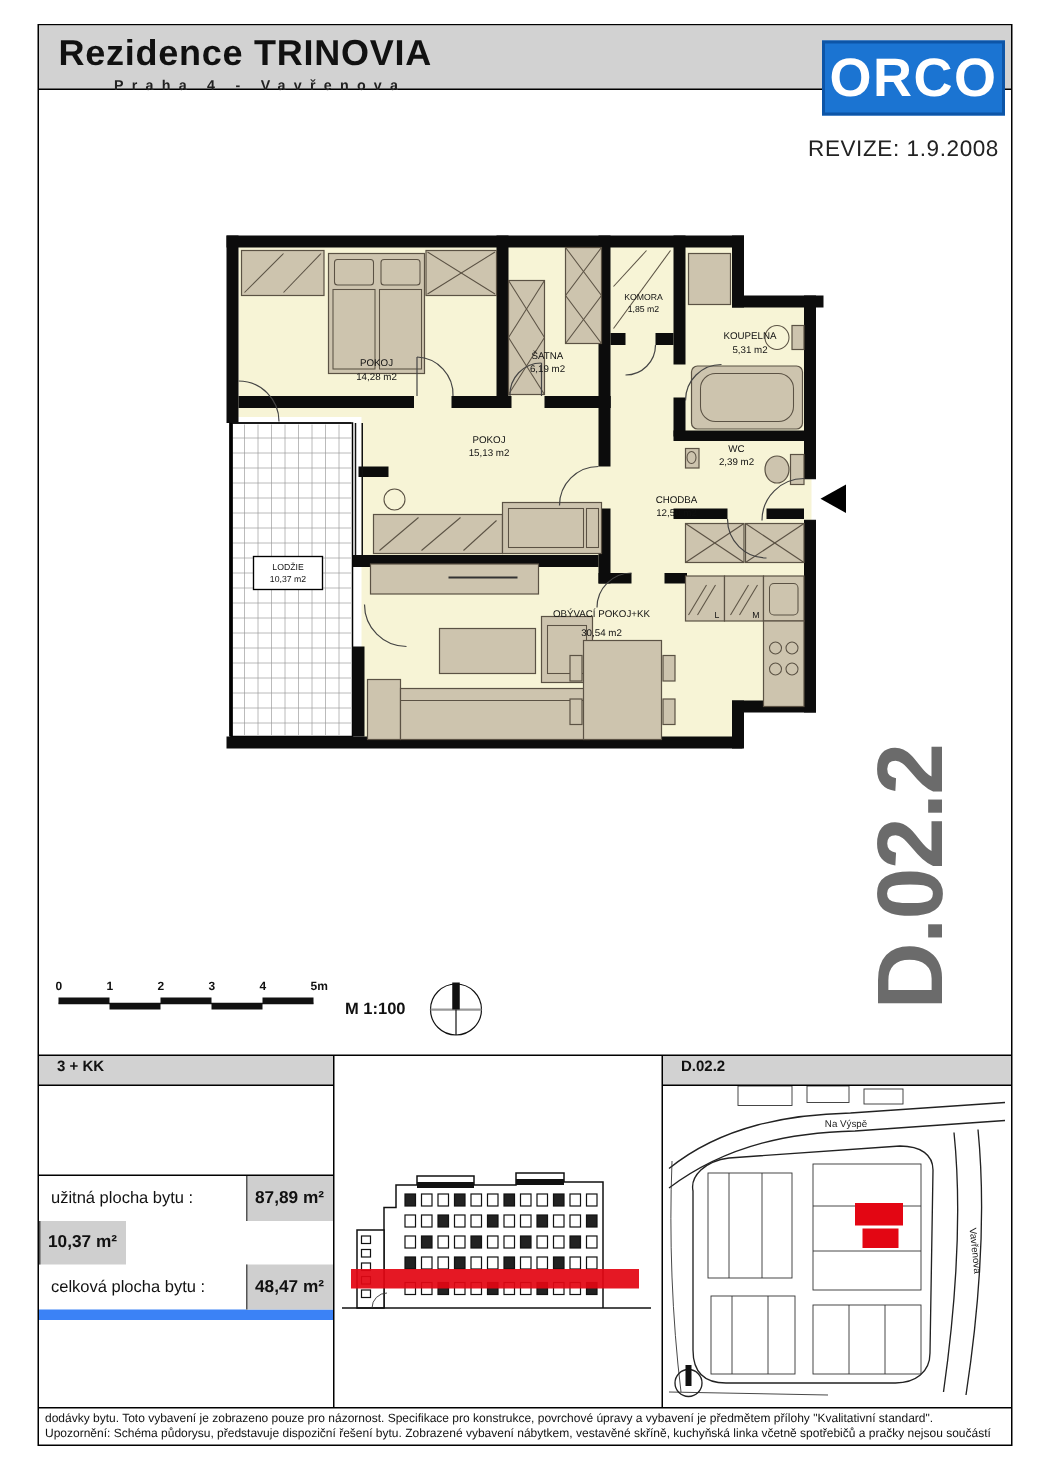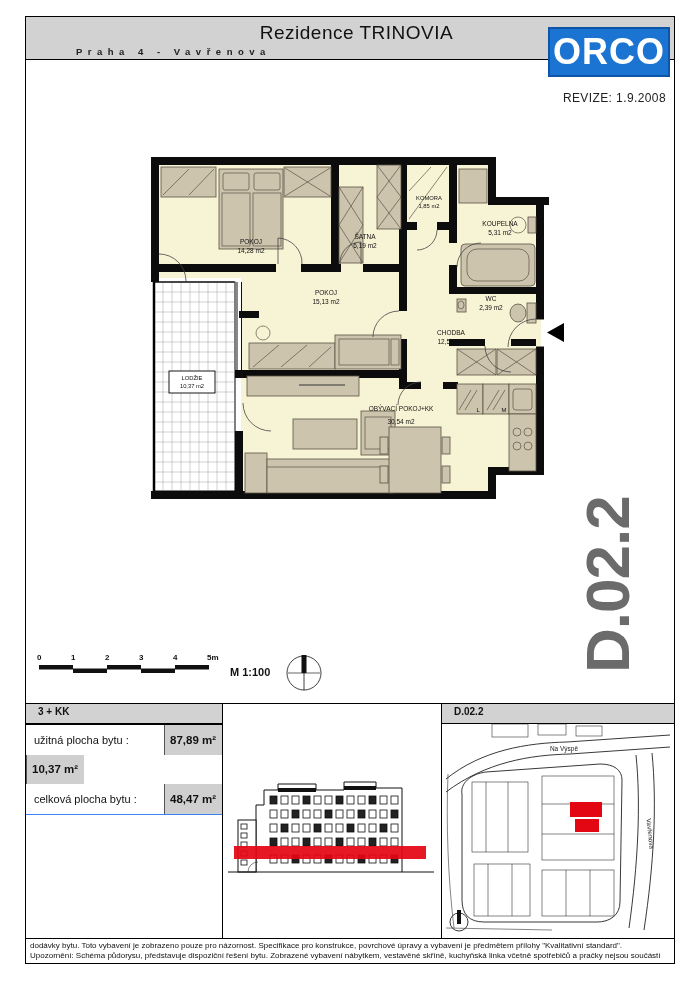--- a/index.html
+++ b/index.html
@@ -1,31 +1,31 @@
 <!DOCTYPE html>
 <html><head>
 <meta charset="utf-8">
 <style>
   html,body{margin:0;padding:0;background:#fff;}
   body{width:700px;height:989px;position:relative;font-family:"Liberation Sans",sans-serif;color:#111;}
   .frame{position:absolute;left:25px;top:16px;width:648px;height:946px;border:1px solid #000;background:#fff;}
   
   .hdr{position:absolute;top:0;left:0;right:0;height:42px;background:#d2d2d2;border-bottom:1px solid #000;}
-  .hdr-title{font-size:19px;font-weight:normal;padding:5px 0 0 13px;letter-spacing:.5px;text-align:center;}
+  .hdr-title{font-size:24px;font-weight:bold;padding:5px 0 0 13px;letter-spacing:.5px;}
   .hdr-sub{font-size:9.5px;font-weight:bold;letter-spacing:5.5px;padding:2px 0 0 14px;color:#222;margin-left:36px;}
   .logo{position:absolute;right:4px;top:10px;width:122px;height:50px;background:#1b74d2;border:2px solid #0d55a7;box-sizing:border-box;color:#fff;display:flex;align-items:center;justify-content:center;font-weight:bold;font-size:36px;letter-spacing:1px;z-index:5;}
-  .rev{position:absolute;right:8px;top:74px;font-size:12px;letter-spacing:.4px;color:#222;}
+  .rev{position:absolute;right:8px;top:74px;font-size:15px;letter-spacing:.4px;color:#222;}
   
   .biglabel{position:absolute;left:550px;top:656px;width:225px;height:70px;transform:rotate(-90deg);transform-origin:0 0;font-size:62px;font-weight:bold;color:#6b6b6b;line-height:64px;letter-spacing:-1px;}
   
   .cols{position:absolute;left:0;right:0;top:686px;bottom:25px;border-top:1px solid #000;display:grid;grid-template-columns:197px 219px 1fr;}
   .col{position:relative;border-right:1px solid #000;overflow:hidden;}
   .col:last-child{border-right:none;}
   .colhdr{height:20px;background:#d2d2d2;border-bottom:1px solid #000;font-weight:bold;font-size:10px;padding:2px 0 0 12px;box-sizing:border-box;}
-  .areatable{border-top:1px solid #000;border-bottom:1px solid #3b82f6;}
+  .areatable{margin-top:59px;border-top:1px solid #000;border-bottom:7px solid #3b82f6;}
   .arow{height:29.5px;display:flex;align-items:stretch;}
   .alabel{flex:1;font-size:11px;display:flex;align-items:center;padding-left:8px;}
   .aval{width:58px;background:#cfcfcf;border-left:1px solid #555;font-weight:bold;font-size:11.5px;display:flex;align-items:center;padding-left:5px;box-sizing:border-box;}
   .disc{position:absolute;left:0;right:0;bottom:0;height:25px;border-top:1px solid #000;font-size:8px;line-height:9.5px;padding:2px 4px;box-sizing:border-box;white-space:nowrap;overflow:hidden;}
   
   svg text{font-family:"Liberation Sans",sans-serif;}
   .wall{fill:#0c0c0c;}
   .furn{fill:#cdc4ae;stroke:#5b5244;stroke-width:.8;}
   .fline{fill:none;stroke:#5b5244;stroke-width:.7;}
   .hx{stroke:#5b5244;stroke-width:.7;}

